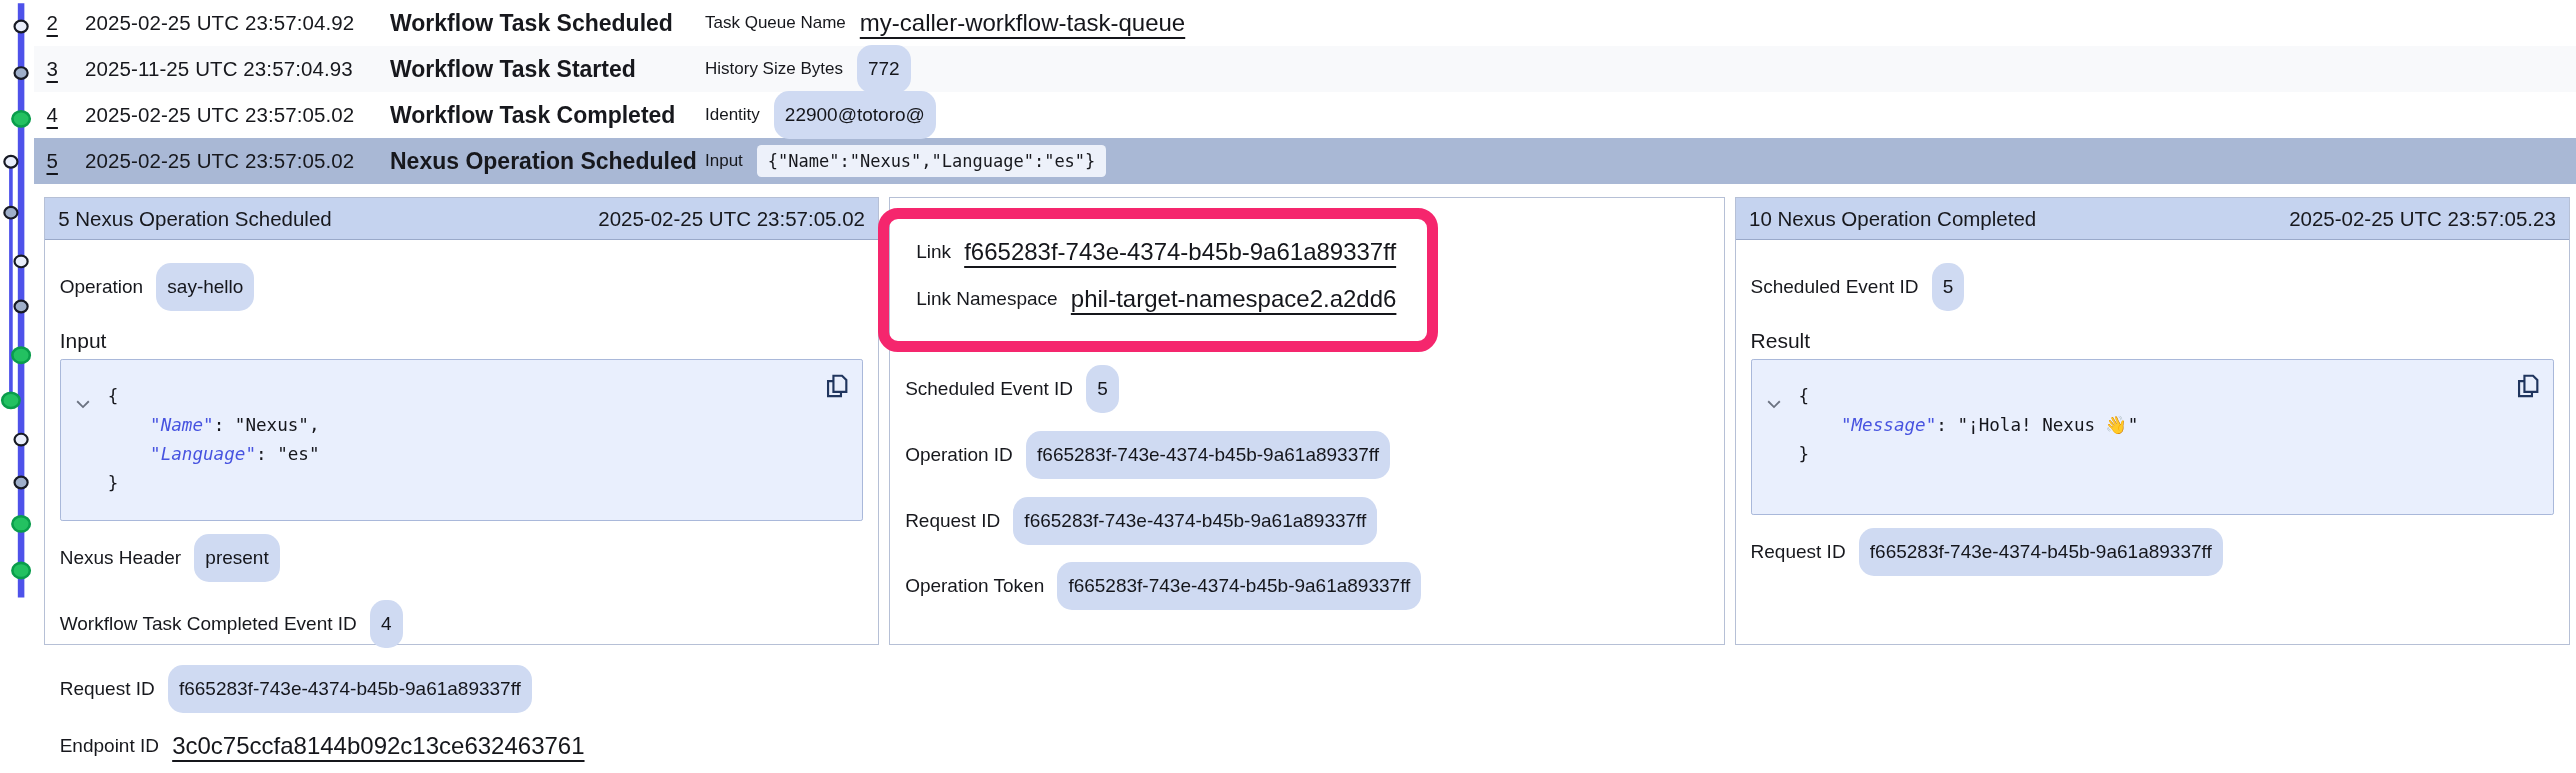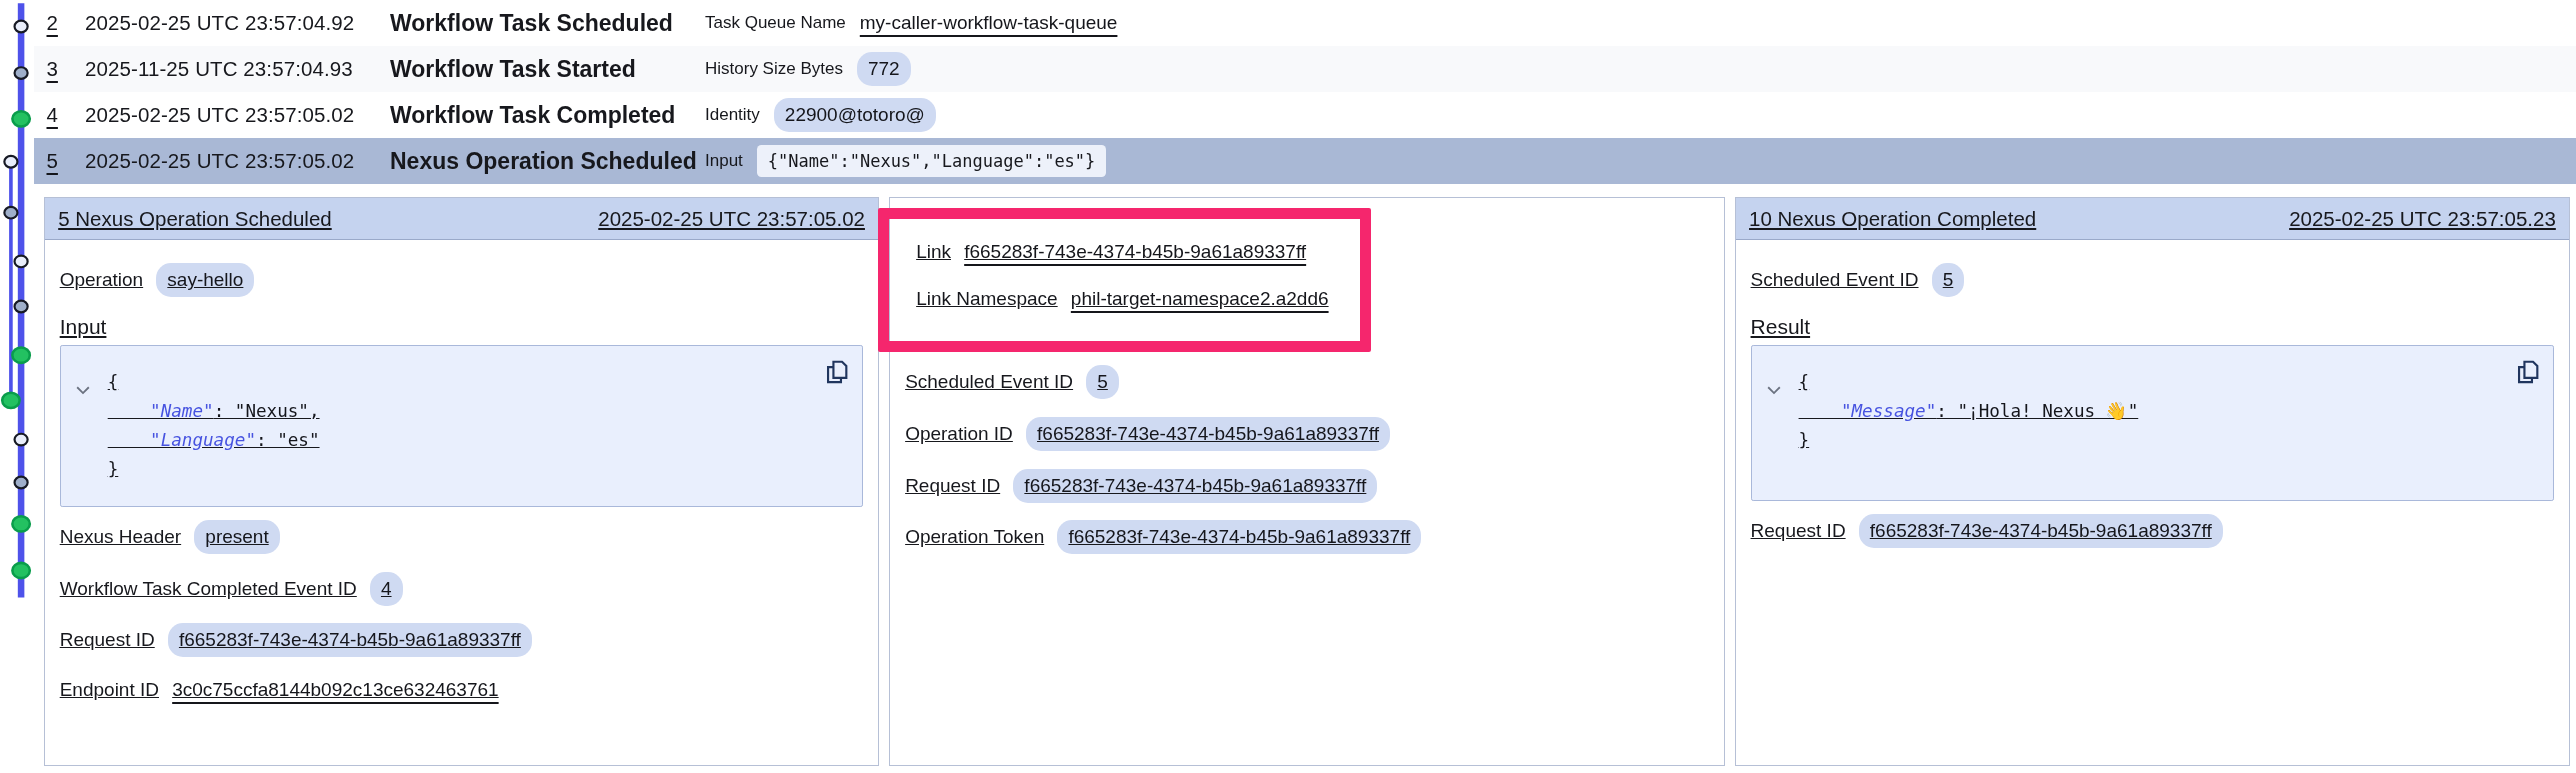--- a/index.html
+++ b/index.html
@@ -13,44 +13,44 @@
   #event-rows { position:absolute; left:34px; top:0; right:0; }
   .erow { display:flex; align-items:center; height:46px; cursor:pointer; }
   .erow.zebra { background:#f8f9fb; }
   .erow.selected { background:#a9b8d5; }
   .e-num { width:51px; padding-left:12.5px; box-sizing:border-box; font-size:20.5px;
            text-decoration:underline; text-underline-offset:5.1px; text-decoration-thickness:1.8px; color:#15161b; }
   .e-time { width:305px; font-size:20.5px; letter-spacing:0.1px; }
   .e-name { width:315px; font-size:23px; font-weight:700; }
   .e-attr { display:flex; align-items:center; gap:14px; }
   .e-attr-label { font-size:17px; }
-  .badge { background:#cfdaf2; border-radius:15px; padding:6px 11px; font-size:19px; color:#15161c; white-space:nowrap; }
-  .value-link { font-size:19px; color:#15161b; text-decoration:underline; text-underline-offset:5.9px;
+  .badge { background:#cfdaf2; border-radius:15px; padding:13px 11px; font-size:19px; color:#15161c; white-space:nowrap; }
+  .value-link { font-size:24px; color:#15161b; text-decoration:underline; text-underline-offset:5.9px;
                 text-decoration-thickness:2.2px; cursor:pointer; white-space:nowrap; }
   .mono-badge { font-family:"DejaVu Sans Mono","Liberation Mono",monospace; font-size:17px;
                 background:#edf1fa; border-radius:4.4px; padding:5.9px 11px; white-space:nowrap; }
   
-  #panels { position:absolute; left:44px; top:197px; width:2526px; height:569px; display:flex; gap:10.3px;text-decoration:underline; }
+  #panels { position:absolute; left:44px; top:197px; width:2526px; height:448px; display:flex; gap:10.3px; }
   .panel { flex:1; min-width:0; border:1.5px solid #b6c0d6; background:#fff; box-sizing:border-box; }
   .panel-header { height:41px; background:#c5d3ef; border-bottom:1.5px solid #9aa9c9; display:flex;
                   justify-content:space-between; align-items:center; padding:0 13.2px; font-size:20.5px; }
   .panel-title { white-space:nowrap; }
   .panel-time  { white-space:nowrap; }
   .panel-body { padding:10.3px 14.7px 0 14.7px; position:relative; }
   .prow { display:flex; align-items:center; gap:13.2px; min-height:31px; margin:13.2px 0 17.6px; }
   .prow-label { font-size:19px; white-space:nowrap; }
   .code-label { margin:14.7px 0 5.9px; font-size:21px; }
   .codeblock { position:relative; background:#e9effd; border:1.5px solid #a9b8da; border-radius:2.2px;
                padding:22px 51px 22px 47px; font-family:"DejaVu Sans Mono","Liberation Mono",monospace;
                font-size:17.6px; line-height:29px; color:#15161c; white-space:pre; margin-bottom:10.3px; }
   .codeblock.tall { min-height:110px; }
   .json-key { color:#4753e0; font-style:italic; }
   .chevron { position:absolute; left:14.7px; top:29px; }
   .copy-btn { position:absolute; right:11.7px; top:11.7px; cursor:pointer; background:none; border:none; padding:0; }
-  .hl-box { border:11px solid #f5266d; border-radius:2px; margin:0 0 13.2px -27px;
+  .hl-box { border:11px solid #f5266d; border-radius:20px; margin:0 0 13.2px -27px;
             padding:4.4px 31px 10.3px 27px; width:max-content; max-width:92%; }
   .hl-box .prow { margin:13.2px 0 16px; }
 </style>
 </head>
 <body>
 
 <div class="stage">
   <svg id="timeline" width="40" height="773" viewBox="0 0 55 1054">
       <line x1="29" y1="0" x2="29" y2="817" stroke="#4e52ea" stroke-width="9"></line>
       <line x1="15" y1="218" x2="15" y2="546" stroke="#4e52ea" stroke-width="5"></line>

